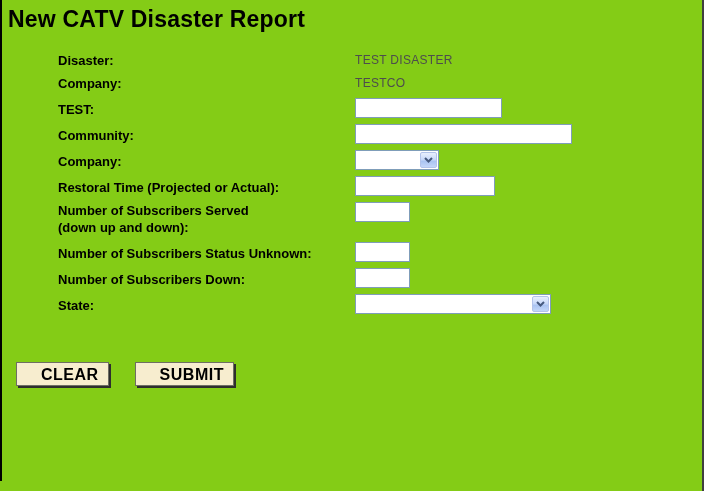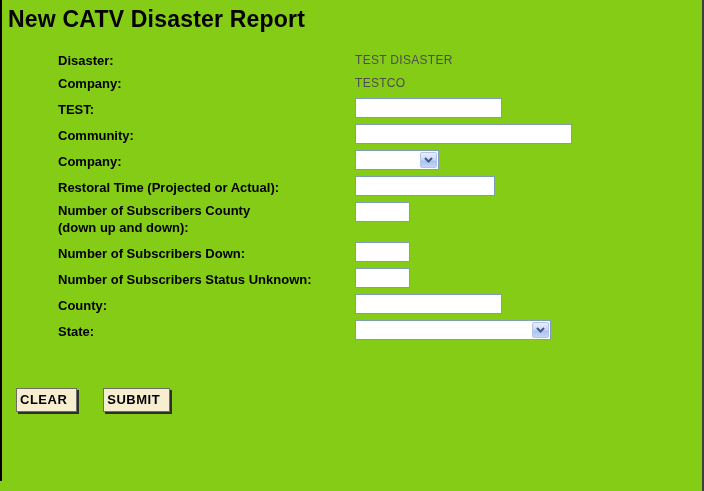--- a/index.html
+++ b/index.html
@@ -118,26 +118,26 @@
   }
   .buttons-row {
     margin-top: 48px;
     display: flex;
     gap: 26px;
     padding-left: 2px;
   }
   .btn {
     box-sizing: border-box;
     height: 24px;
-    padding: 3px 9px 4px 3px;
+    padding: 3px 9px 4px 24px;
     background: #f7edcf;
     border: 1px solid #6e6e64;
     box-shadow: 2px 2px 0 0 #2e2e2e;
     font-family: "Liberation Sans", sans-serif;
-    font-size: 13px;
+    font-size: 16px;
     font-weight: bold;
     color: #000000;
     letter-spacing: 0.5px;
     cursor: pointer;
   }
 </style>
 </head>
 <body>
 
 <div class="page">
@@ -181,40 +181,36 @@
         </div>
       </div>
 
       <div class="row has-control">
         <div class="label-col">Restoral Time (Projected or Actual):</div>
         <input class="textbox w-restoral" type="text" value="" style="">
       </div>
 
       <div class="row has-control two-line">
         <div class="label-col">
-          <div>Number of Subscribers County</div>
+          <div>Number of Subscribers Served</div>
           <div>(down up and down):</div>
         </div>
         <input class="textbox w-small" type="text" value="" style="">
       </div>
 
       <div class="row has-control">
+        <div class="label-col">Number of Subscribers Status Unknown:</div>
+        <input class="textbox w-small" type="text" value="" style="">
+      </div>
+
+      <div class="row has-control">
         <div class="label-col">Number of Subscribers Down:</div>
         <input class="textbox w-small" type="text" value="" style="">
       </div>
 
-      <div class="row has-control">
-        <div class="label-col">Number of Subscribers Status Unknown:</div>
-        <input class="textbox w-small" type="text" value="" style="">
-      </div>
-
-      <div class="row has-control">
-        <div class="label-col">County:</div>
-        <input class="textbox w-county" type="text" value="" style="">
-      </div>
 
       <div class="row has-control">
         <div class="label-col">State:</div>
         <div class="selectbox sel-state">
           <span class="sel-value"></span>
           <span class="arrow-btn">
             <svg width="9" height="6" viewBox="0 0 9 6">
                 <path d="M1 1 L4.5 4.5 L8 1" fill="none" stroke="#46597e" stroke-width="2"></path>
               </svg>
           </span>

